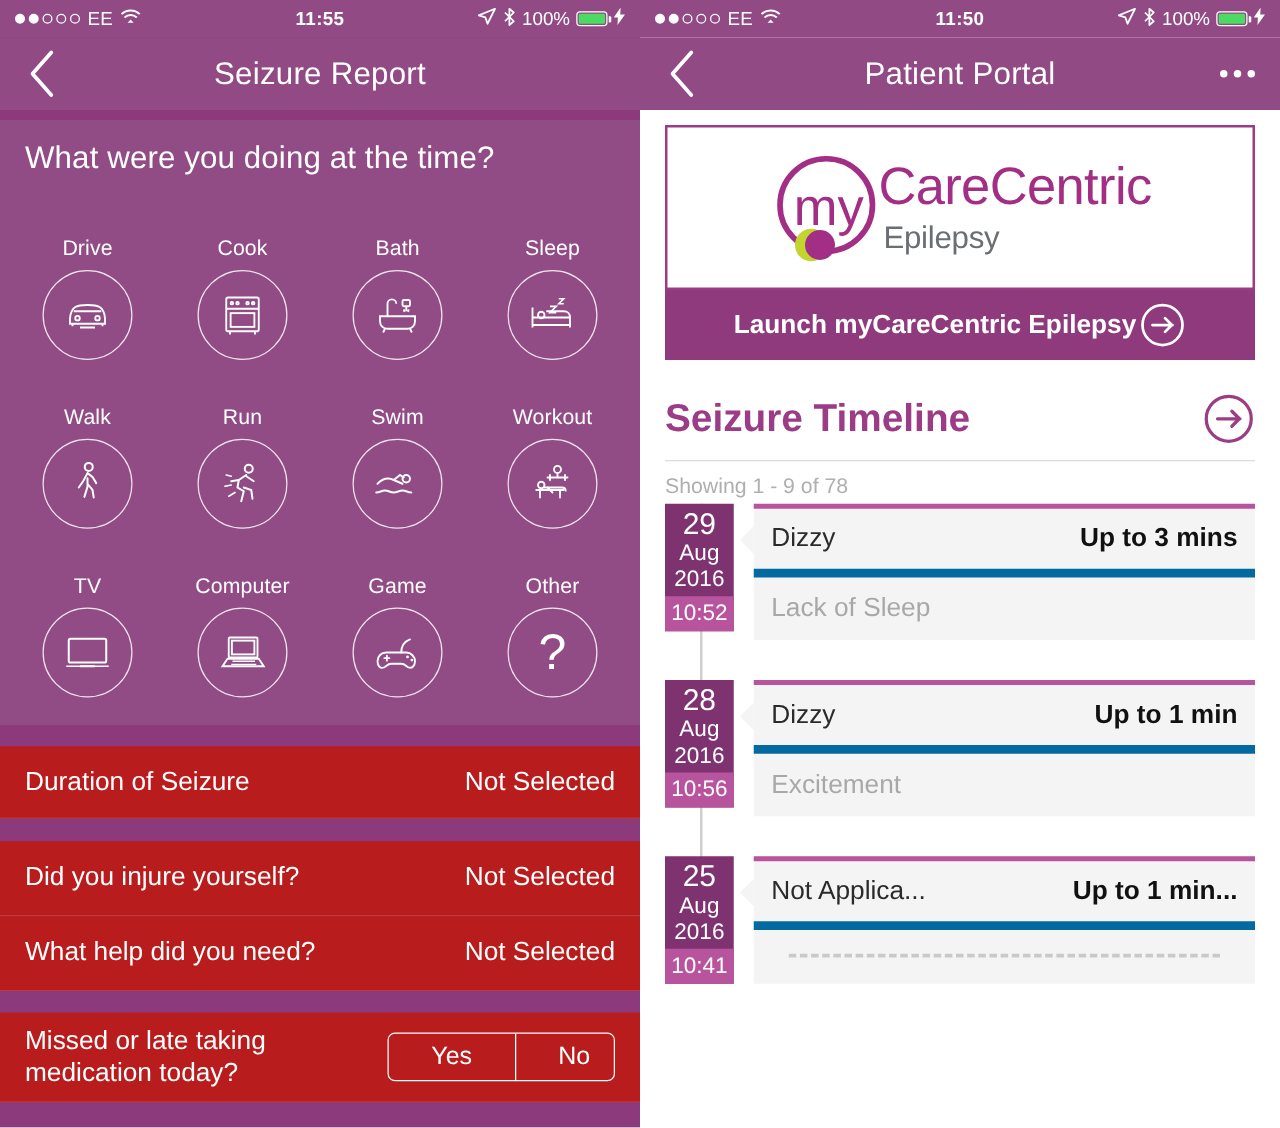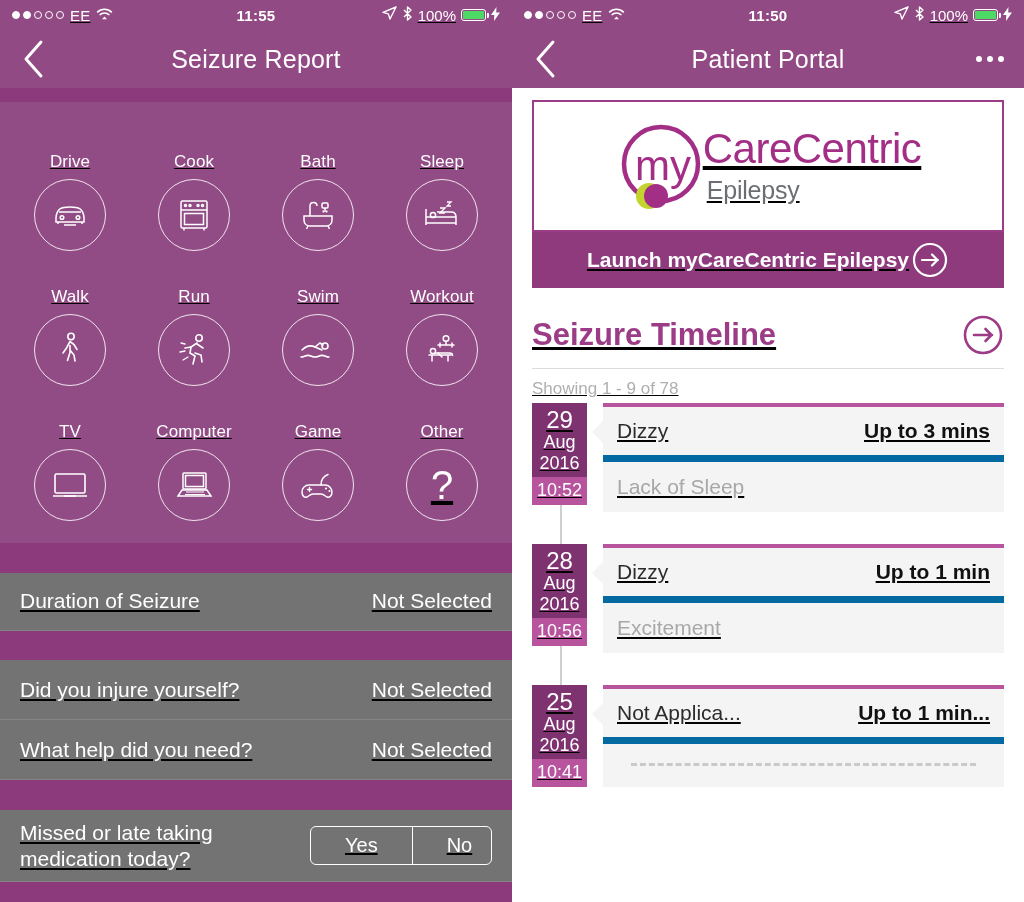--- a/index.html
+++ b/index.html
@@ -1,21 +1,21 @@
 <!DOCTYPE html>
 <html><head>
 <meta charset="utf-8">
 <style>
   * { box-sizing: border-box; margin: 0; padding: 0; }
   html, body {
     width: 1024px; height: 902px;
     font-family: "Liberation Sans", sans-serif;
     background: #fff; overflow: hidden;
   }
-  .screens { display: flex; width: 1024px; height: 902px; text-decoration: underline; }
+  .screens { display: flex; width: 1024px; height: 902px; }
 
   
   .phone { width: 512px; height: 902px; position: relative; overflow: hidden; }
   .statusbar {
     height: 30px; background: #924A84; color: #fff;
     display: flex; align-items: center; padding: 0 12px;
     font-size: 15px; position: relative;
   }
   .sb-left { display: flex; align-items: center; gap: 6px; }
   .dots { display: flex; align-items: center; gap: 3px; }
@@ -72,21 +72,21 @@
   .icon-circle {
     width: 72px; height: 72px; border-radius: 50%;
     border: 1.6px solid rgba(255,255,255,.85);
     display: flex; align-items: center; justify-content: center;
   }
   .icon-circle svg { display: block; }
   .icon-qmark { color: #fff; font-size: 40px; line-height: 1; font-weight: 300; }
 
   .divider-band { height: 30px; background: #8D3A7C; }
   .form-row {
-    background: #737373; display: flex; align-items: center;
+    background: #b91c1c; display: flex; align-items: center;
     padding: 0 20px; color: #fff; min-height: 58px;
     border-bottom: 1px solid rgba(255,255,255,.13);
     cursor: pointer;
   }
   .form-row .q { font-size: 21px; line-height: 1.22; max-width: 290px; }
   .form-row .v { margin-left: auto; font-size: 21px; }
   .row-tall { min-height: 60px; }
   .yesno {
     margin-left: auto; display: flex;
     border: 1.4px solid #fff; border-radius: 6px; overflow: hidden;
@@ -224,20 +224,21 @@
             <path d="M19 3L4 20l15 17" fill="none" stroke="#fff" stroke-width="3" stroke-linecap="round" stroke-linejoin="round"></path>
           </svg>
       </div>
       <div class="nav-title">Seizure Report</div>
     </div>
 
     <div class="left-body">
       <div class="band"></div>
 
       <div class="activity-section">
+        <div class="section-q">What were you doing at the time?</div>
         <div class="icon-grid">
 
           <div class="icon-cell">
             <div class="icon-label">Drive</div>
             <div class="icon-circle">
               <svg width="36" height="26" viewBox="0 0 36 26" fill="none" stroke="#fff" stroke-width="1.5">
                 <path d="M4 16c0-4 2-8 4-9.2C10 5.6 13 5 18 5s8 .6 10 1.8C30 8 32 12 32 16v4H4z"></path>
                 <path d="M7 10h22"></path>
                   <circle cx="10" cy="15.5" r="1.8"></circle>
                   <circle cx="26" cy="15.5" r="1.8"></circle>

